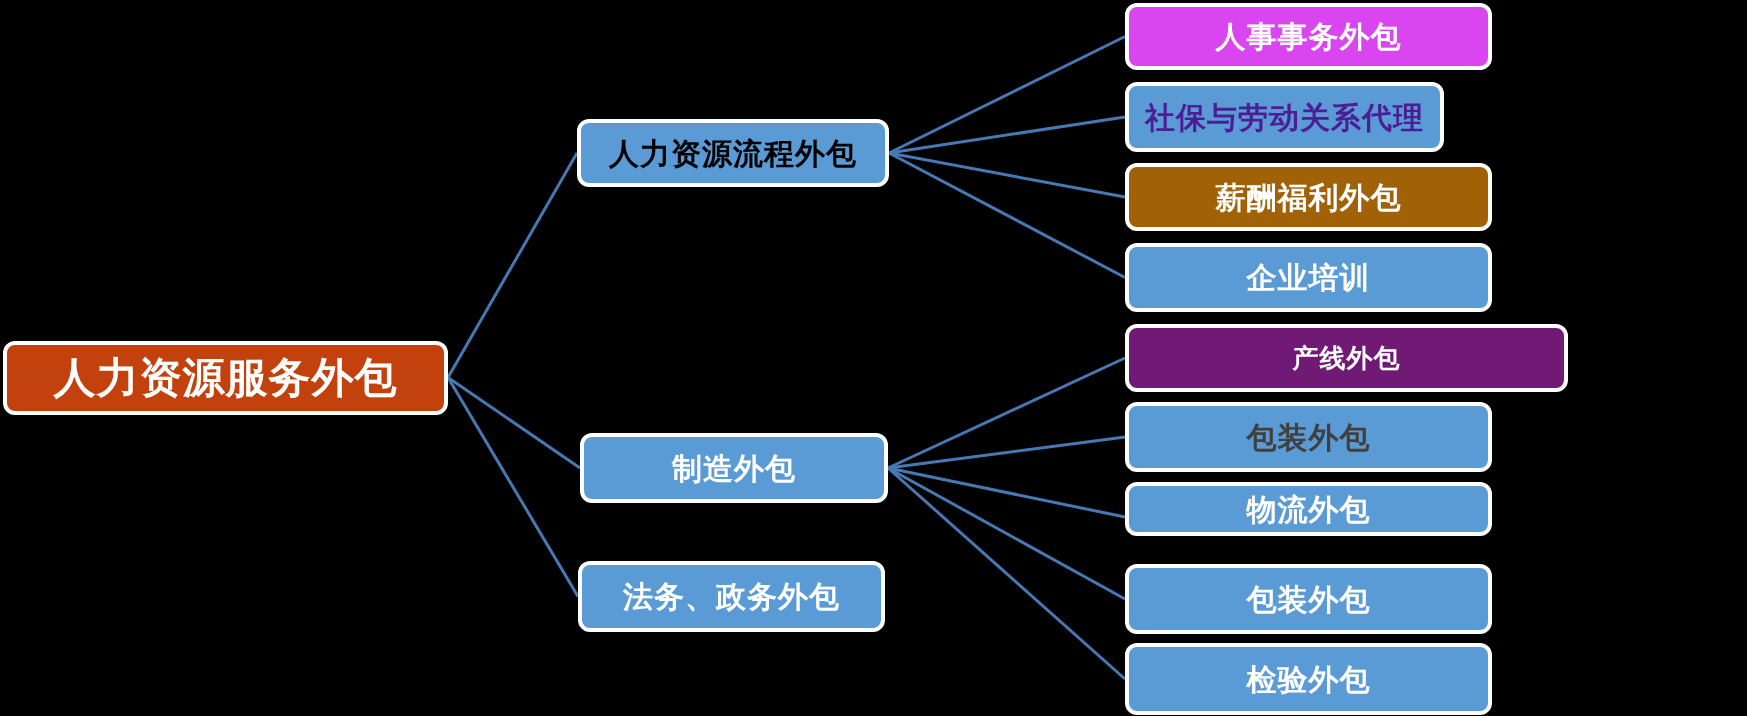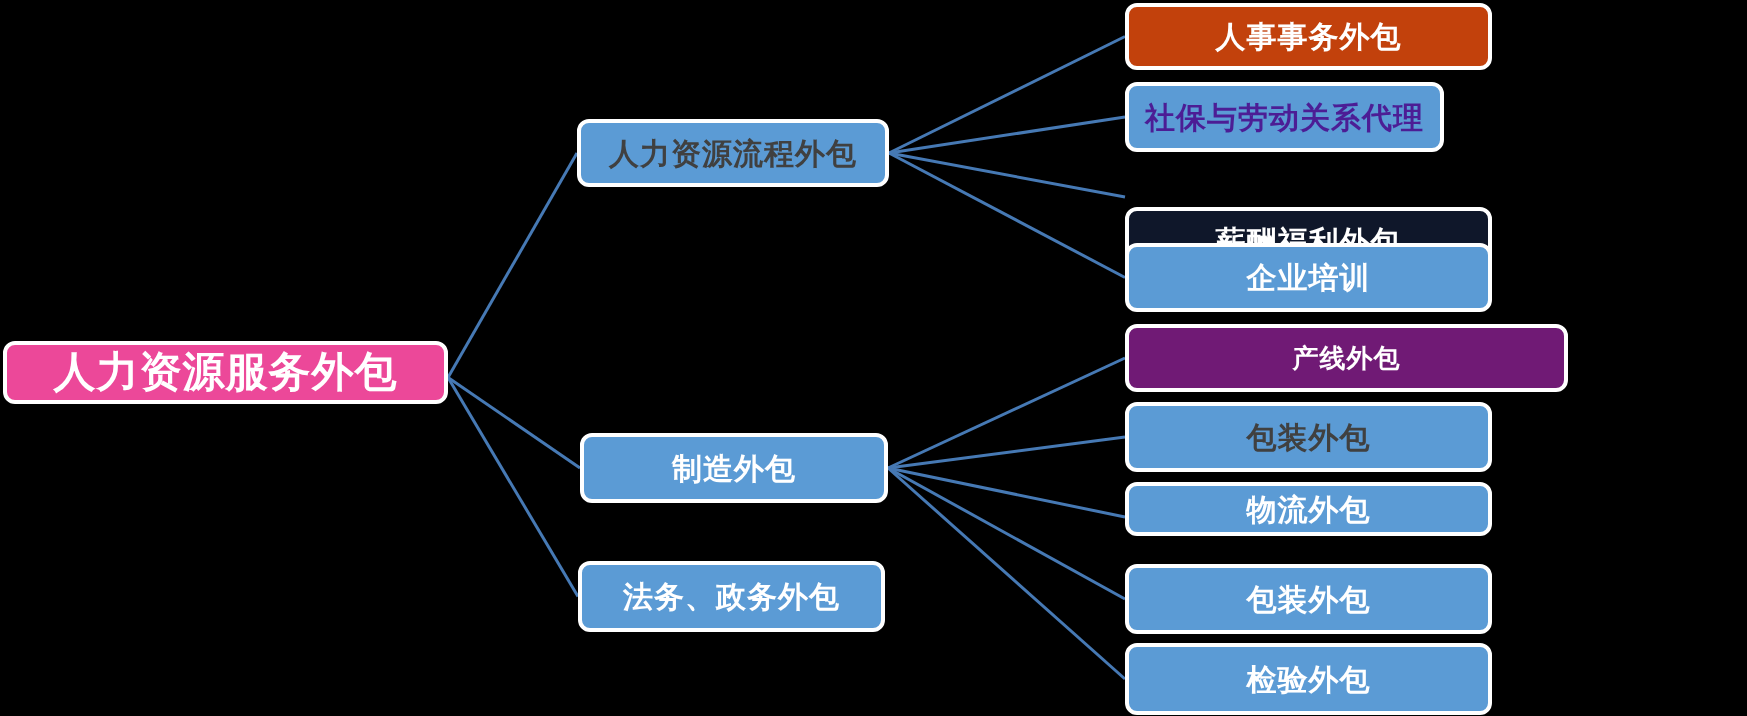--- a/index.html
+++ b/index.html
@@ -55,39 +55,39 @@
       <line x1="889" y1="153" x2="1125" y2="117" stroke="#4679b4" stroke-width="3"></line>
       <line x1="889" y1="153" x2="1125" y2="197" stroke="#4679b4" stroke-width="3"></line>
       <line x1="889" y1="153" x2="1125" y2="277.5" stroke="#4679b4" stroke-width="3"></line>
       <line x1="888" y1="468" x2="1125" y2="358" stroke="#4679b4" stroke-width="3"></line>
       <line x1="888" y1="468" x2="1125" y2="437" stroke="#4679b4" stroke-width="3"></line>
       <line x1="888" y1="468" x2="1125" y2="517" stroke="#4679b4" stroke-width="3"></line>
       <line x1="888" y1="468" x2="1125" y2="599" stroke="#4679b4" stroke-width="3"></line>
       <line x1="888" y1="468" x2="1125" y2="679" stroke="#4679b4" stroke-width="3"></line>
     </svg>
   <div id="node-layer">
-      <div class="node node-root" style="left: 3px; top: 341px; width: 445px; height: 63px; font-size: 42px; background: #ec4899; border-color: rgb(255, 255, 255); color: rgb(255, 255, 255); font-family: Liberation Serif, serif;">
+      <div class="node node-root" style="left: 3px; top: 341px; width: 445px; height: 74px; font-size: 42px; background: #c2410c; border-color: rgb(255, 255, 255); color: rgb(255, 255, 255); font-family: Liberation Serif, serif;">
         <span class="node-label">人力资源服务外包</span>
       </div>
-      <div class="node node-mid" style="left: 577px; top: 119px; width: 312px; height: 68px; font-size: 30px; background: rgb(91, 155, 213); border-color: rgb(255, 255, 255); color: #404040;">
+      <div class="node node-mid" style="left: 577px; top: 119px; width: 312px; height: 68px; font-size: 30px; background: rgb(91, 155, 213); border-color: rgb(255, 255, 255); color: #000000;">
         <span class="node-label">人力资源流程外包</span>
       </div>
       <div class="node node-mid" style="left: 580px; top: 433px; width: 308px; height: 70px; font-size: 30px; background: rgb(91, 155, 213); border-color: rgb(255, 255, 255); color: rgb(255, 255, 255);">
         <span class="node-label">制造外包</span>
       </div>
       <div class="node node-mid" style="left: 578px; top: 561px; width: 307px; height: 71px; font-size: 30px; background: rgb(91, 155, 213); border-color: rgb(255, 255, 255); color: rgb(255, 255, 255);">
         <span class="node-label">法务、政务外包</span>
       </div>
-      <div class="node node-leaf" style="left: 1125px; top: 3px; width: 367px; height: 67px; font-size: 30px; background: #c2410c; border-color: rgb(255, 255, 255); color: rgb(255, 255, 255);">
+      <div class="node node-leaf" style="left: 1125px; top: 3px; width: 367px; height: 67px; font-size: 30px; background: #d946ef; border-color: rgb(255, 255, 255); color: rgb(255, 255, 255);">
         <span class="node-label">人事事务外包</span>
       </div>
       <div class="node node-leaf" style="left: 1125px; top: 82px; width: 319px; height: 70px; font-size: 30px; background: rgb(91, 155, 213); border-color: rgb(255, 255, 255); color: #4c1d95;">
         <span class="node-label">社保与劳动关系代理</span>
       </div>
-      <div class="node node-leaf" style="left: 1125px; top: 163px; width: 367px; height: 68px; font-size: 30px; background: #0f172a; border-color: rgb(255, 255, 255); color: rgb(255, 255, 255); margin-top: 44px;">
+      <div class="node node-leaf" style="left: 1125px; top: 163px; width: 367px; height: 68px; font-size: 30px; background: #a16207; border-color: rgb(255, 255, 255); color: rgb(255, 255, 255);">
         <span class="node-label">薪酬福利外包</span>
       </div>
       <div class="node node-leaf" style="left: 1125px; top: 243px; width: 367px; height: 69px; font-size: 30px; background: rgb(91, 155, 213); border-color: rgb(255, 255, 255); color: rgb(255, 255, 255);">
         <span class="node-label">企业培训</span>
       </div>
       <div class="node node-leaf" style="left: 1125px; top: 324px; width: 443px; height: 68px; font-size: 26px; background: #701a75; border-color: rgb(255, 255, 255); color: rgb(255, 255, 255);">
         <span class="node-label">产线外包</span>
       </div>
       <div class="node node-leaf" style="left: 1125px; top: 402px; width: 367px; height: 70px; font-size: 30px; background: rgb(91, 155, 213); border-color: rgb(255, 255, 255); color: #404040;">
         <span class="node-label">包装外包</span>

